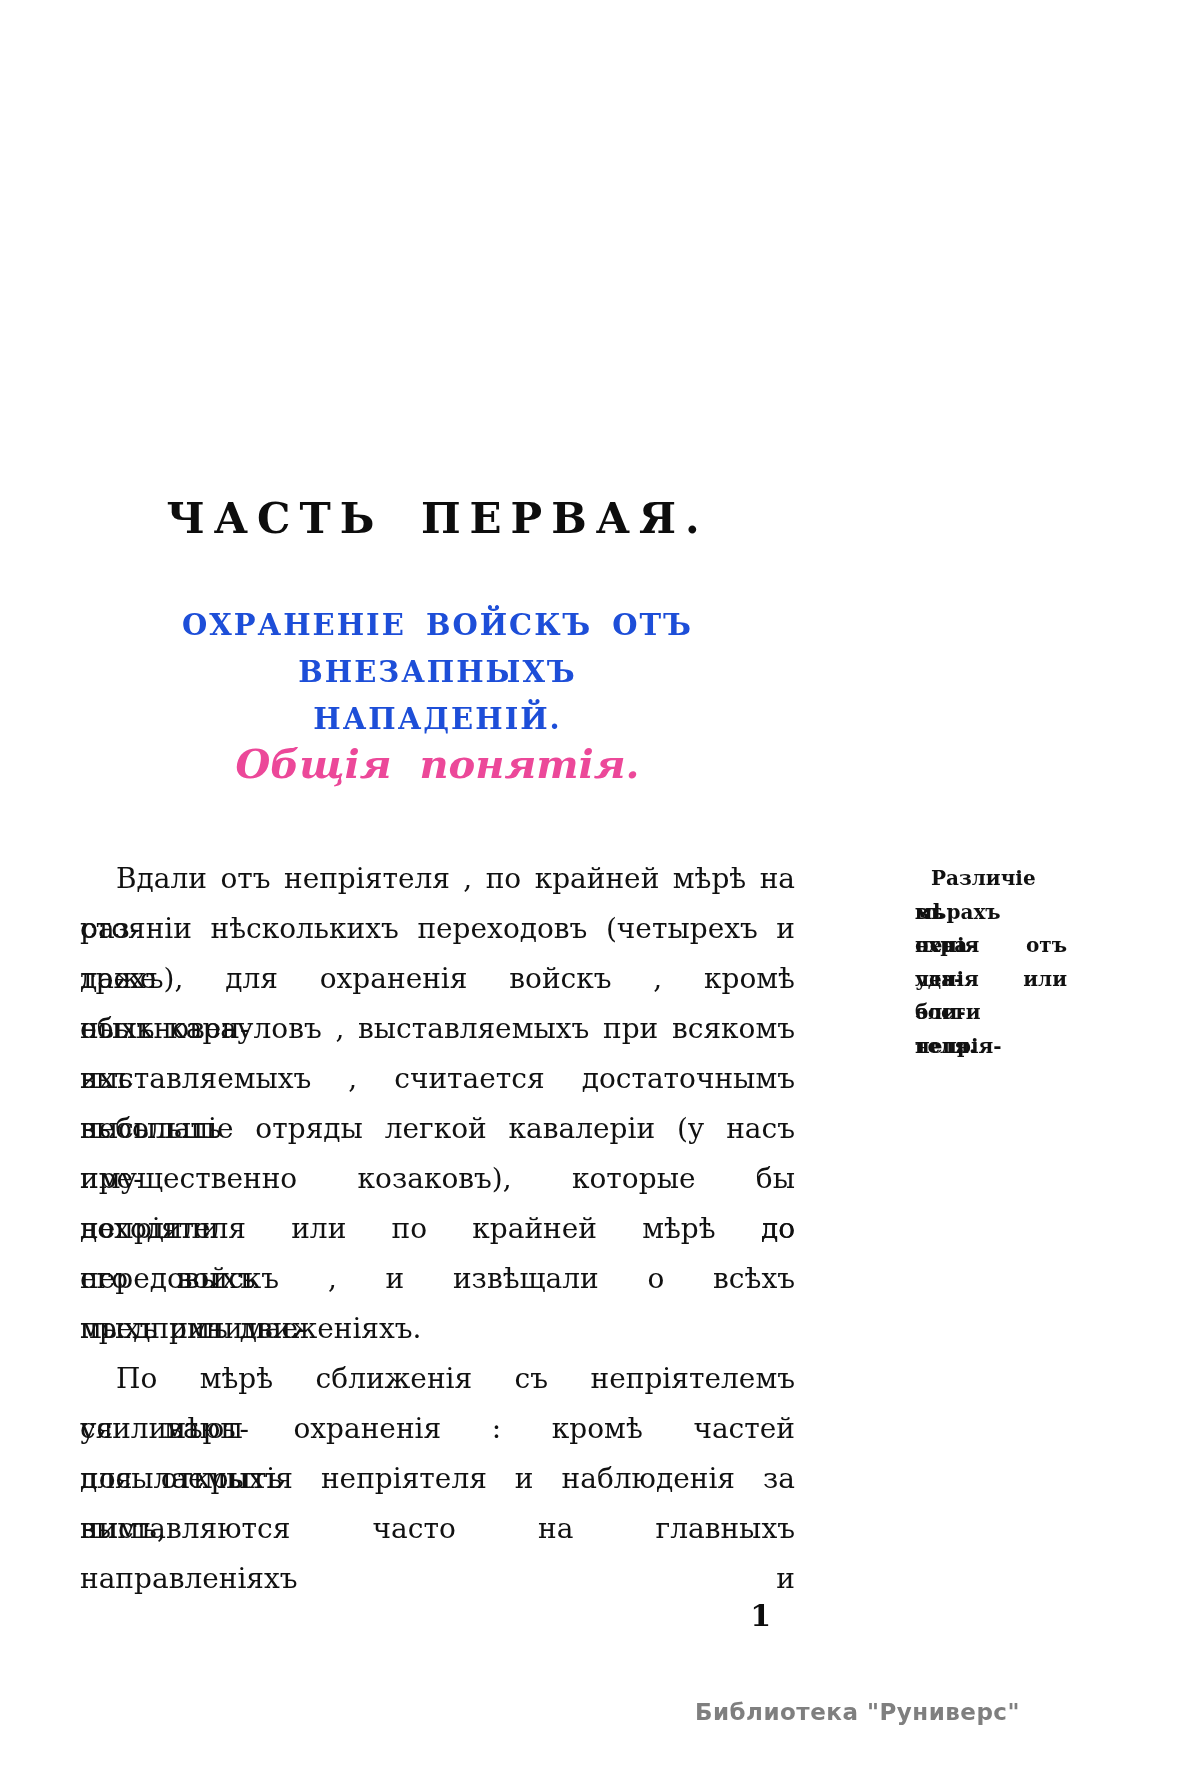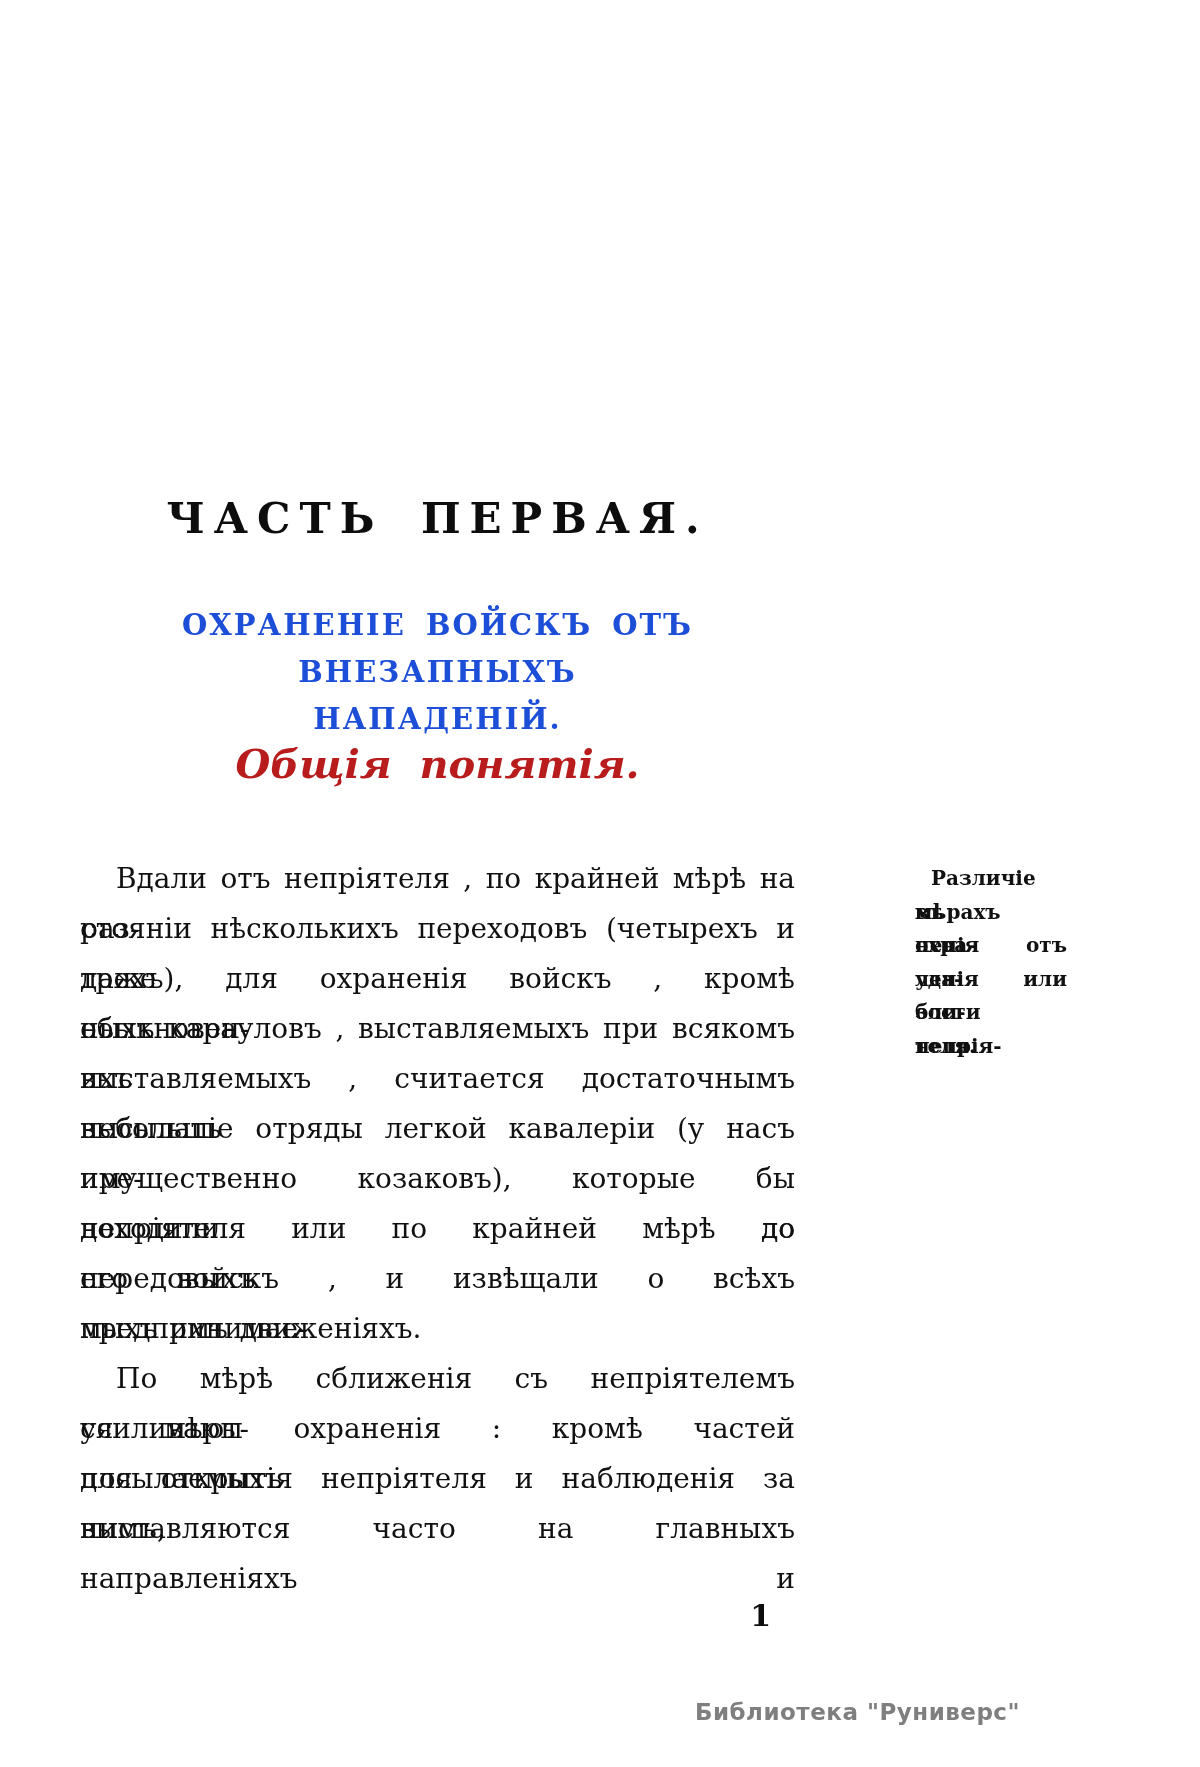--- a/index.html
+++ b/index.html
@@ -50,21 +50,21 @@
   .section-heading {
     position: absolute;
     top: 740px;
     left: 0;
     width: 100%;
     text-align: center;
     font-size: 40px;
     font-style: italic;
     font-weight: 700;
     word-spacing: 14px;
-    color: #b91c1c;
+    color: #ec4899;
   }
   .body-text {
     position: absolute;
     top: 854px;
     left: 0;
     width: 100%;
     font-size: 28px;
     line-height: 50px;
     word-spacing: 3px;
     color: #111111;

